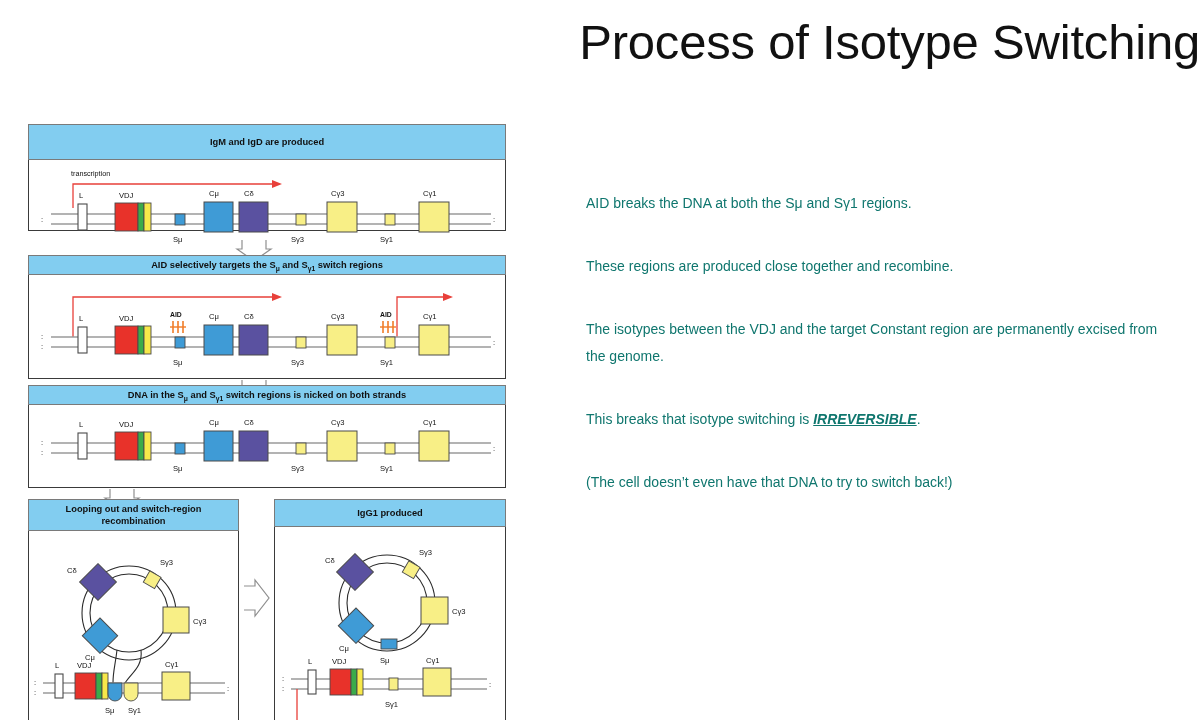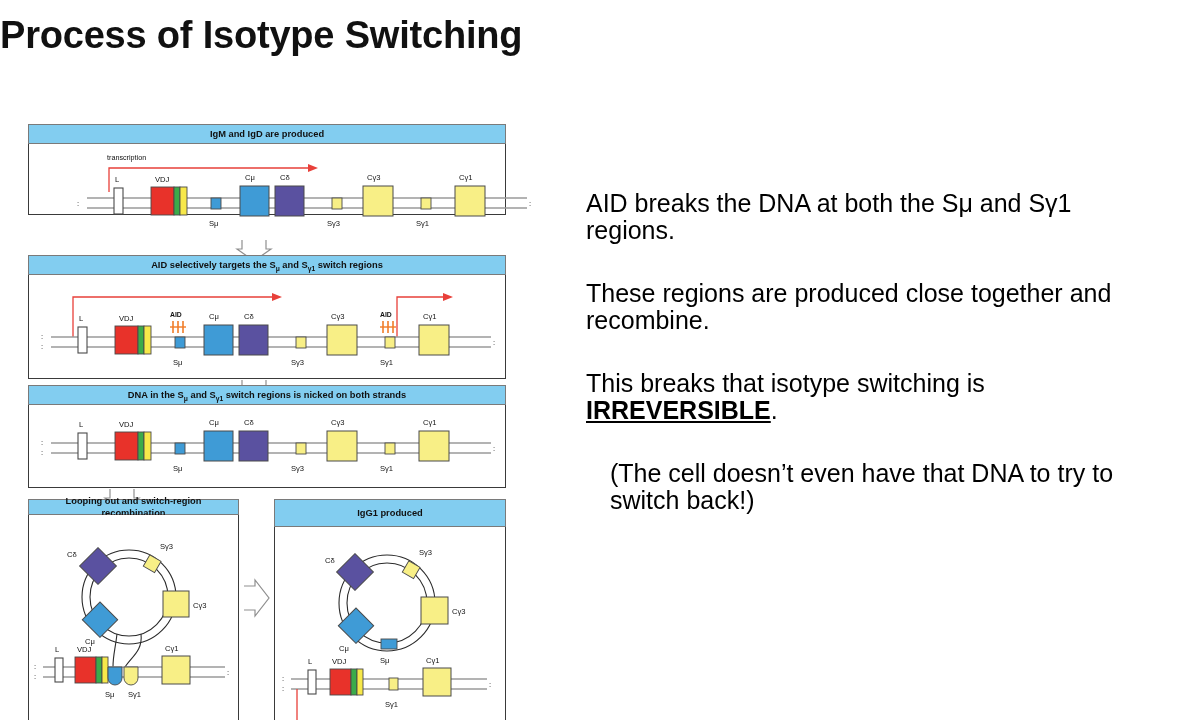--- a/index.html
+++ b/index.html
@@ -6,32 +6,32 @@
   body{
     width:1200px;height:720px;background:#ffffff;
     font-family:"Liberation Sans","DejaVu Sans",sans-serif;
     color:#000;overflow:hidden;position:relative;
   }
   .slide{position:absolute;inset:0;}
 
   
   #slide-title{
     position:absolute;left:0;top:14px;width:1200px;
-    text-align:left;font-size:38px;font-weight:700;
+    text-align:right;font-size:49px;font-weight:400;
     letter-spacing:-0.2px;color:#111;
   }
 
   
   #body-text{
     position:absolute;left:586px;top:190px;width:580px;
-    font-size:25px;line-height:27px;color:#000000;
+    font-size:14px;line-height:27px;color:#0f766e;
   }
   #body-text .para{margin:0 0 36px 0;}
-  #body-text .para:last-child{margin-bottom:0;margin-left:24px;}
-  #body-text u{text-decoration:underline;font-weight:bold;}
+  #body-text .para:last-child{margin-bottom:0;}
+  #body-text u{text-decoration:underline;font-weight:bold;font-style:italic;}
 
   
   #figure{
     position:absolute;left:28px;top:124px;width:478px;height:596px;
   }
   .panel{position:absolute;}
   .panel-header{
     background:#82cdf0;border:1px solid #7a7a7a;
     color:#111;font-weight:bold;font-size:9.3px;
     display:flex;align-items:center;justify-content:center;
@@ -55,29 +55,30 @@
 </head>
 <body>
 
 <div class="slide">
 
   <div id="slide-title">Process of Isotype Switching</div>
 
   <div id="body-text">
     <p class="para">AID breaks the DNA at both the Sμ and Sγ1 regions.</p>
     <p class="para">These regions are produced close together and recombine.</p>
+    <p class="para">The isotypes between the VDJ and the target Constant region are permanently excised from the genome.</p>
     <p class="para"><span>This breaks that isotype switching is </span><u>IRREVERSIBLE</u><span>.</span></p>
     <p class="para">(The cell doesn’t even have that DNA to try to switch back!)</p>
   </div>
 
   <div id="figure">
 
     <div class="panel" style="left:0;top:0;width:478px;">
-      <div class="panel-header" style="height:20px;">IgM and IgD are produced</div>
-      <div class="panel-body" style="height:71px;padding-left:36px;">
+      <div class="panel-header" style="height:36px;">IgM and IgD are produced</div>
+      <div class="panel-body" style="height:71px;">
         <svg width="476" height="93" viewBox="0 0 476 93">
 
           <path d="M44 48 L44 24 L243 24" stroke="#e8403a" stroke-width="1.3" fill="none"></path>
           <path d="M243 20 L253 24 L243 28 Z" fill="#e8403a"></path>
           <text class="lbl-t" x="42" y="16">transcription</text>
 
           <line x1="22" y1="54" x2="462" y2="54" stroke="#9a9a9a" stroke-width="1.3"></line>
           <line x1="22" y1="64" x2="462" y2="64" stroke="#9a9a9a" stroke-width="1.3"></line>
           <text class="lbl" x="12" y="62">:</text>
           <text class="lbl" x="464" y="62">:</text>
@@ -231,21 +232,21 @@
           <text class="lbl" x="394" y="20">Cγ1</text>
         </svg>
       </div>
     </div>
 
     <svg class="connector" style="left:76px;top:365px;" width="36" height="22">
       <path d="M6 0 L6 9 L1 9 L18 21 L35 9 L30 9 L30 0" fill="#ffffff" stroke="#8f8f8f" stroke-width="1.2"></path>
     </svg>
 
     <div class="panel" style="left:0;top:375px;width:211px;">
-      <div class="panel-header" style="height:16px;">
+      <div class="panel-header" style="height:32px;">
         <span>Looping out and switch-region<br>recombination</span>
       </div>
       <div class="panel-body" style="height:213px;">
         <svg width="209" height="211" viewBox="0 0 209 211">
 
           <circle cx="100" cy="82" r="47" fill="none" stroke="#2b2b2b" stroke-width="1.1"></circle>
           <circle cx="100" cy="82" r="39" fill="none" stroke="#2b2b2b" stroke-width="1.1"></circle>
 
           <path d="M88 119 C 86 136, 84 140, 84 152" fill="none" stroke="#2b2b2b" stroke-width="1.1"></path>
           <path d="M112 119 C 114 136, 102 142, 96 152" fill="none" stroke="#2b2b2b" stroke-width="1.1"></path>

